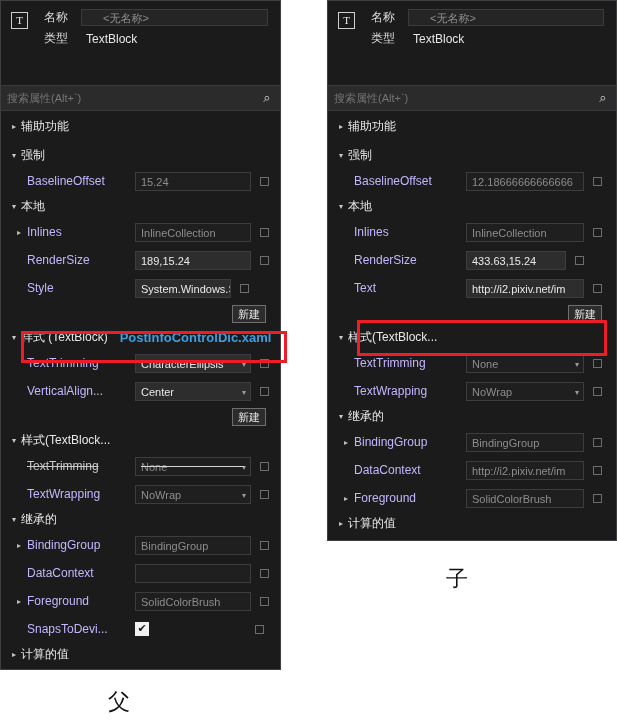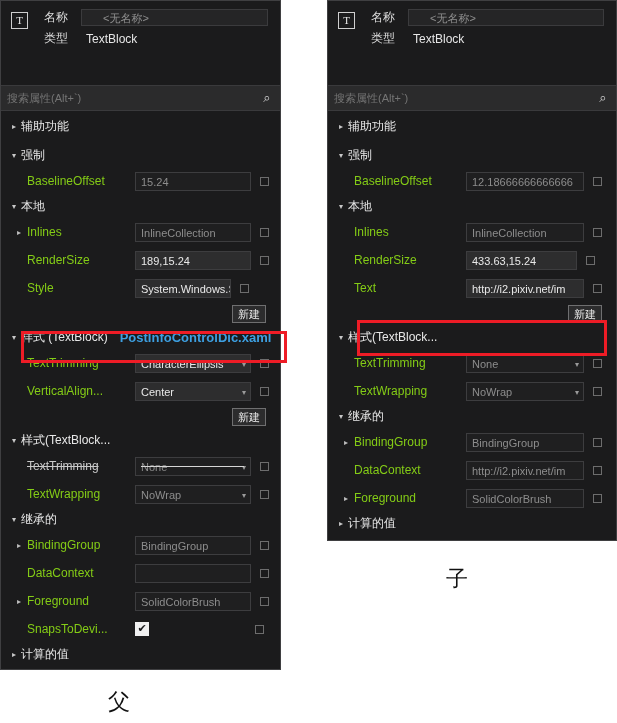--- a/index.html
+++ b/index.html
@@ -153,21 +153,21 @@
     width: 16px;
     flex: 0 0 auto;
     color: #bdbdbd;
     font-size: 8px;
     text-align: center;
   }
   .prop-tri.collapsed::before { content: "\25B8"; }
   .prop-tri.empty::before { content: ""; }
   .prop-name {
     flex: 0 0 auto;
-    color: #84cc16;
+    color: #c4b5fd;
     font-size: 12px;
     white-space: nowrap;
     overflow: hidden;
   }
   .prop-name.strike { text-decoration: line-through; color: #c9c9c9; }
   .prop-val {
     position: relative;
     height: 19px;
     line-height: 19px;
     background: #1f1f20;
@@ -435,21 +435,21 @@
       </div>
       <div class="prop-row">
         <span class="prop-tri empty"></span>
         <span class="prop-name" style="width:112px">Inlines</span>
         <span class="prop-val" style="width:118px">InlineCollection</span>
         <span class="prop-marker" style="margin-left:9px"></span>
       </div>
       <div class="prop-row">
         <span class="prop-tri empty"></span>
         <span class="prop-name" style="width:112px">RenderSize</span>
-        <span class="prop-val active" style="width:111px">433.63,15.24</span>
+        <span class="prop-val active" style="width:100px">433.63,15.24</span>
         <span class="prop-marker" style="margin-left:9px"></span>
       </div>
       <div class="prop-row">
         <span class="prop-tri empty"></span>
         <span class="prop-name" style="width:112px">Text</span>
         <span class="prop-val active" style="width:118px">http://i2.pixiv.net/im</span>
         <span class="prop-marker" style="margin-left:9px"></span>
       </div>
       <div class="newbtn-row">
         <span class="newbtn">新建</span>

